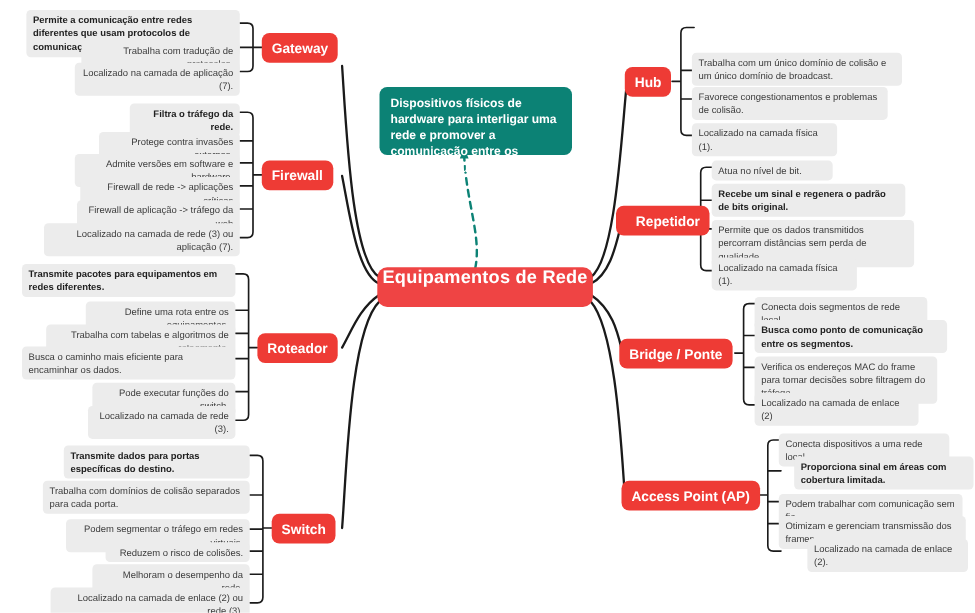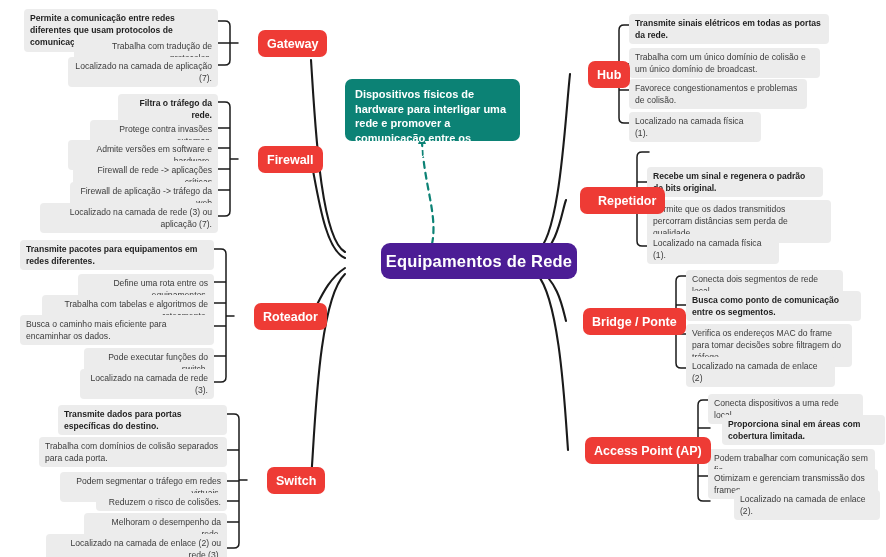--- a/index.html
+++ b/index.html
@@ -9,43 +9,41 @@
     font-family:"Liberation Sans","DejaVu Sans",sans-serif;
     overflow:hidden;
     position:relative;
   }
   #stage{position:absolute;left:0;top:0;width:886px;height:557px;}
   svg.links{position:absolute;left:0;top:0;width:886px;height:557px;pointer-events:none;}
 
   
   .center-node{
     position:absolute;
-    background:#4c1d95;
+    background:#ef4444;
     color:#ffffff;
     border-radius:9px;
     font-size:16.5px;
     font-weight:bold;
-    display:flex;align-items:center;justify-content:center;
+    display:flex;justify-content:center;
     letter-spacing:.2px;
     z-index:6;
-    margin-left:38px;
   }
   .cat-node{
     position:absolute;
     background:#ee3b35;
     color:#ffffff;
     border-radius:7px;
     font-size:12.5px;
     font-weight:bold;
     display:flex;align-items:center;justify-content:flex-end;
     padding:0 9px;
     box-sizing:border-box;
     z-index:6;
     white-space:nowrap;
-    margin-left:20px;
   }
   .green-box{
     position:absolute;
     background:#0c8275;
     color:#ffffff;
     border-radius:7px;
     font-size:11px;
     font-weight:bold;
     line-height:1.33;
     padding:8px 10px;
@@ -210,33 +208,33 @@
   <div class="leaf right" style="left:96px;top:493px;width:131px;">
     <span>Reduzem o risco de colisões.</span>
   </div>
   <div class="leaf right" style="left:84px;top:513px;width:143px;">
     <span>Melhoram o desempenho da rede.</span>
   </div>
   <div class="leaf right" style="left:46px;top:534px;width:181px;">
     <span>Localizado na camada de enlace (2) ou rede (3).</span>
   </div>
 
-  <div class="leaf bold left" style="left:629px;top:14px;width:200px;">
-    <span>Transmite sinais elétricos em todas as portas da rede.</span>
-  </div>
   <div class="leaf left" style="left:629px;top:48px;width:191px;">
     <span>Trabalha com um único domínio de colisão e um único domínio de broadcast.</span>
   </div>
   <div class="leaf left" style="left:629px;top:79px;width:178px;">
     <span>Favorece congestionamentos e problemas de colisão.</span>
   </div>
   <div class="leaf left" style="left:629px;top:112px;width:132px;">
     <span>Localizado na camada física (1).</span>
   </div>
 
+  <div class="leaf left" style="left:647px;top:146px;width:110px;">
+    <span>Atua no nível de bit.</span>
+  </div>
   <div class="leaf bold left" style="left:647px;top:167px;width:176px;">
     <span>Recebe um sinal e regenera o padrão de bits original.</span>
   </div>
   <div class="leaf left" style="left:647px;top:200px;width:184px;">
     <span>Permite que os dados transmitidos percorram distâncias sem perda de qualidade.</span>
   </div>
   <div class="leaf left" style="left:647px;top:234px;width:132px;">
     <span>Localizado na camada física (1).</span>
   </div>
 

